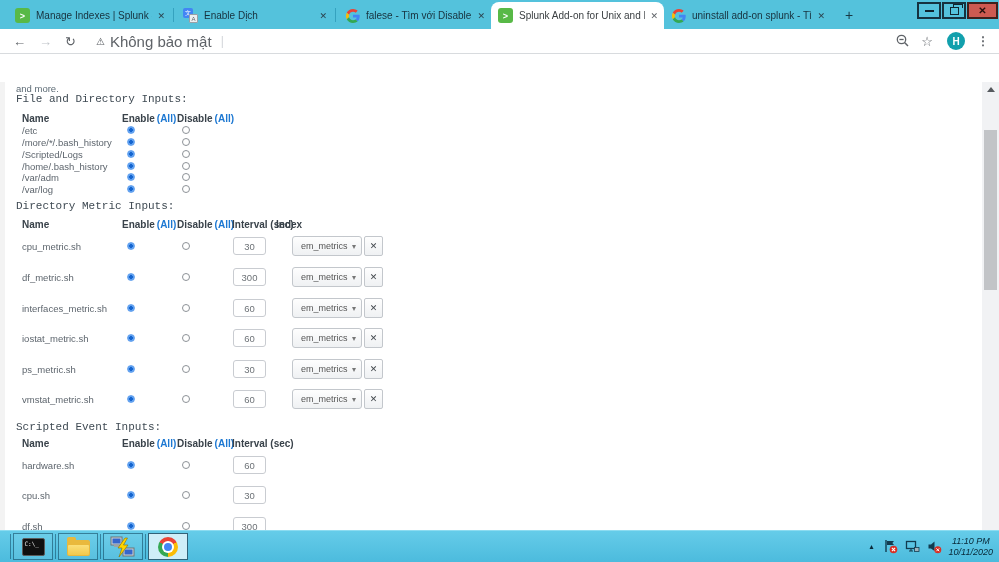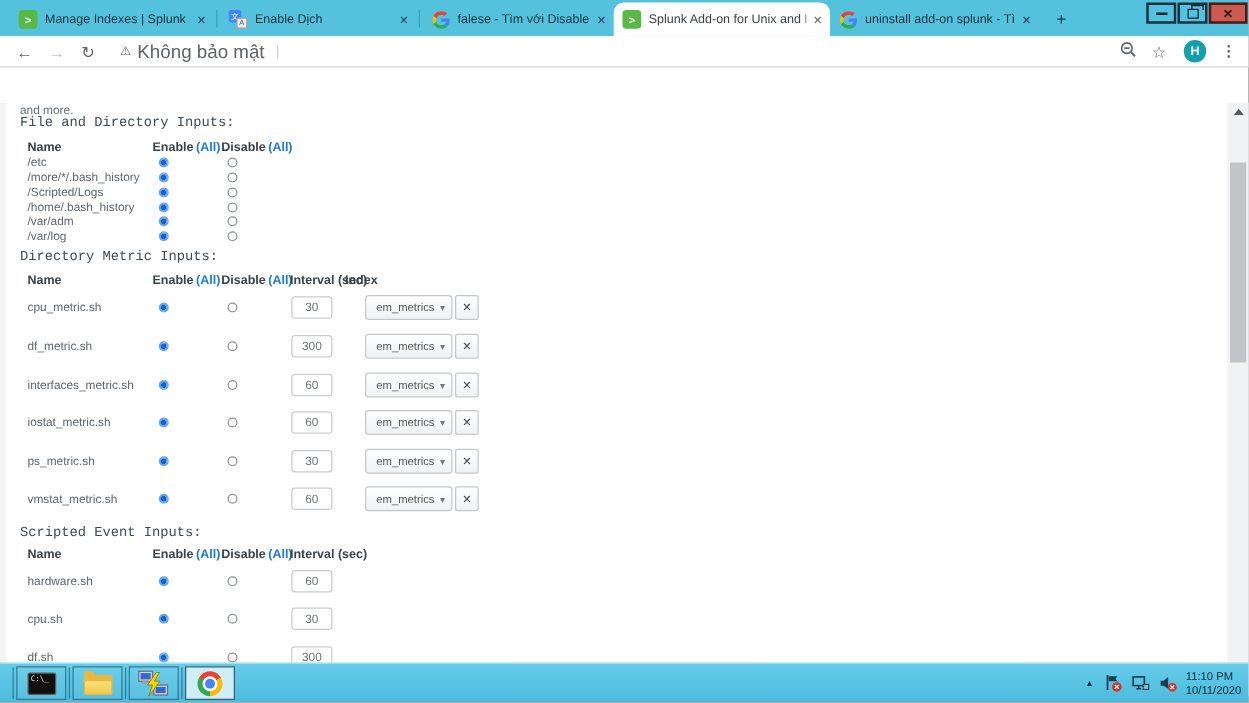--- a/index.html
+++ b/index.html
@@ -78,21 +78,21 @@
   .cmd-ic { width:23px; height:18px; background:#101010; border:1px solid #5a5a5a; border-radius:2px; color:#e8e8e8; font-family:"DejaVu Sans Mono", monospace; font-size:6px; line-height:7px; padding:1px 2px; text-align:left; }
   .folder-ic { position:relative; width:23px; height:16px; background:#e9b93d; border-radius:2px; margin-top:3px; }
   .folder-ic::before { content:""; position:absolute; top:-3px; left:0; width:9px; height:4px; background:#e9b93d; border-radius:2px 2px 0 0; }
   .folder-ic::after { content:""; position:absolute; left:1px; right:1px; bottom:1px; height:10px; background:linear-gradient(#fbe07a,#f2c94c); border-radius:1px; }
   .chrome-ic { position:relative; width:20px; height:20px; border-radius:50%; background:conic-gradient(from 60deg, #fbbc05 0 120deg, #34a853 0 240deg, #ea4335 0 360deg); }
   .chrome-ic::before { content:""; position:absolute; left:4px; top:4px; width:12px; height:12px; border-radius:50%; background:#fff; }
   .chrome-ic::after { content:""; position:absolute; left:6px; top:6px; width:8px; height:8px; border-radius:50%; background:#4285f4; }
   .tray { margin-left:auto; display:flex; align-items:center; }
   .tray-ic { margin-right:7px; display:flex; }
   .tray-expand { font-size:8px; color:#0a2a3a; margin-right:9px; }
-  .clock { text-align:left; font-size:9px; color:#082736; line-height:11px; margin-right:6px; white-space:nowrap; }
+  .clock { text-align:center; font-size:9px; color:#082736; line-height:11px; margin-right:6px; white-space:nowrap;font-style:italic; }
 </style>
 </head>
 <body>
 
 <div class="screen">
 
   <div class="tabstrip">
     <div style="width:8px"></div>
 
     <div class="tab" style="width:163px">

